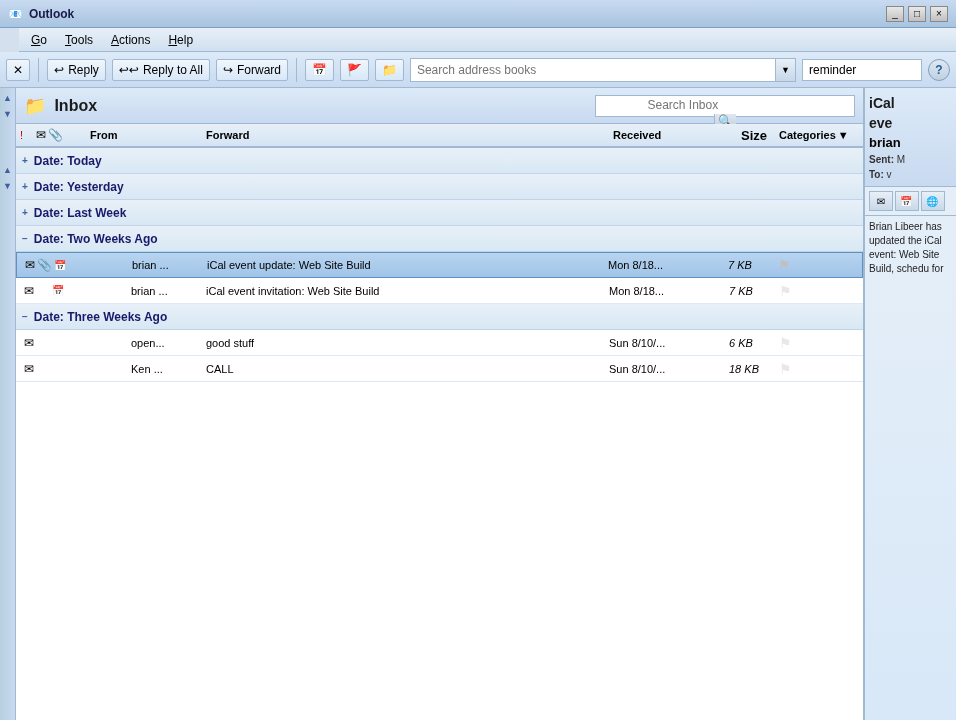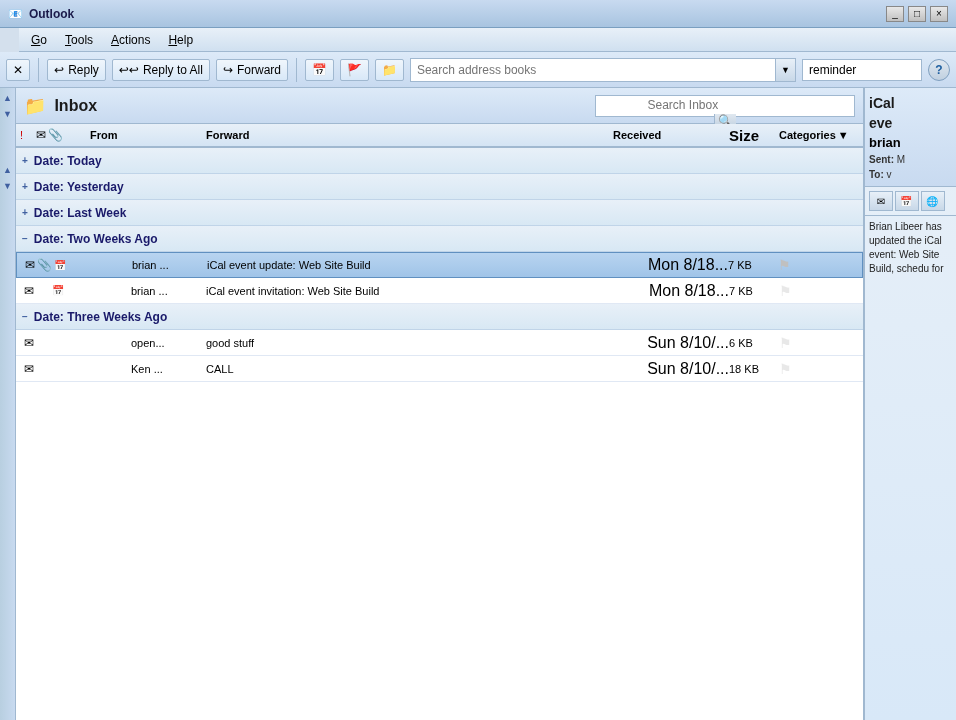--- a/index.html
+++ b/index.html
@@ -245,21 +245,21 @@
       display: flex;
       align-items: center;
       border-bottom: 2px solid #a0b8d0;
       padding: 0 4px;
     }
     .col-priority { width: 16px; color: #c00; font-size: 11px; }
     .col-icons { width: 50px; display: flex; gap: 2px; align-items: center; }
     .col-from { width: 120px; font-weight: bold; font-size: 11px; padding: 0 4px; }
     .col-subject { flex: 1; font-weight: bold; font-size: 11px; }
     .col-received { width: 116px; font-weight: bold; font-size: 11px; text-align: left; }
-    .col-size { width: 50px; font-weight: bold; font-size: 15px; text-align: left; }
+    .col-size { width: 50px; font-weight: bold; font-size: 13px; text-align: center; }
     .col-categories { width: 80px; font-weight: bold; font-size: 11px; display: flex; align-items: center; gap: 2px; }
 
     
     #message-list {
       flex: 1;
       overflow-y: auto;
       position: relative;
     }
 
     .date-group-header {
@@ -294,22 +294,22 @@
     }
     .email-row.selected {
       background: linear-gradient(to bottom, #b8d4f0, #a0c4e8);
       border: 1px solid #6090c0;
     }
 
     .email-col-icons { width: 66px; display: flex; align-items: center; gap: 2px; padding-left: 4px; }
     .email-icon { font-size: 12px; }
     .email-from { width: 120px; font-size: 11px; overflow: hidden; text-overflow: ellipsis; white-space: nowrap; padding-left: 45px; }
     .email-subject { flex: 1; font-size: 11px; overflow: hidden; text-overflow: ellipsis; white-space: nowrap; }
-    .email-received { width: 120px; font-size: 16px; text-align: right; }
-    .email-size { width: 50px; font-size: 11px; }
+    .email-received { width: 120px; font-size: 11px; }
+    .email-size { width: 50px; font-size: 11px; font-style: italic; }
     .email-flag { width: 80px; font-size: 11px; color: #888; }
     .email-flag-icon { font-size: 14px; color: #c0c0c0; }
 
     
     #preview-pane {
       width: 92px;
       background: linear-gradient(to bottom, #e8f0f8, #d8e8f8);
       display: flex;
       flex-direction: column;
       border-left: 1px solid #a0b8d0;

